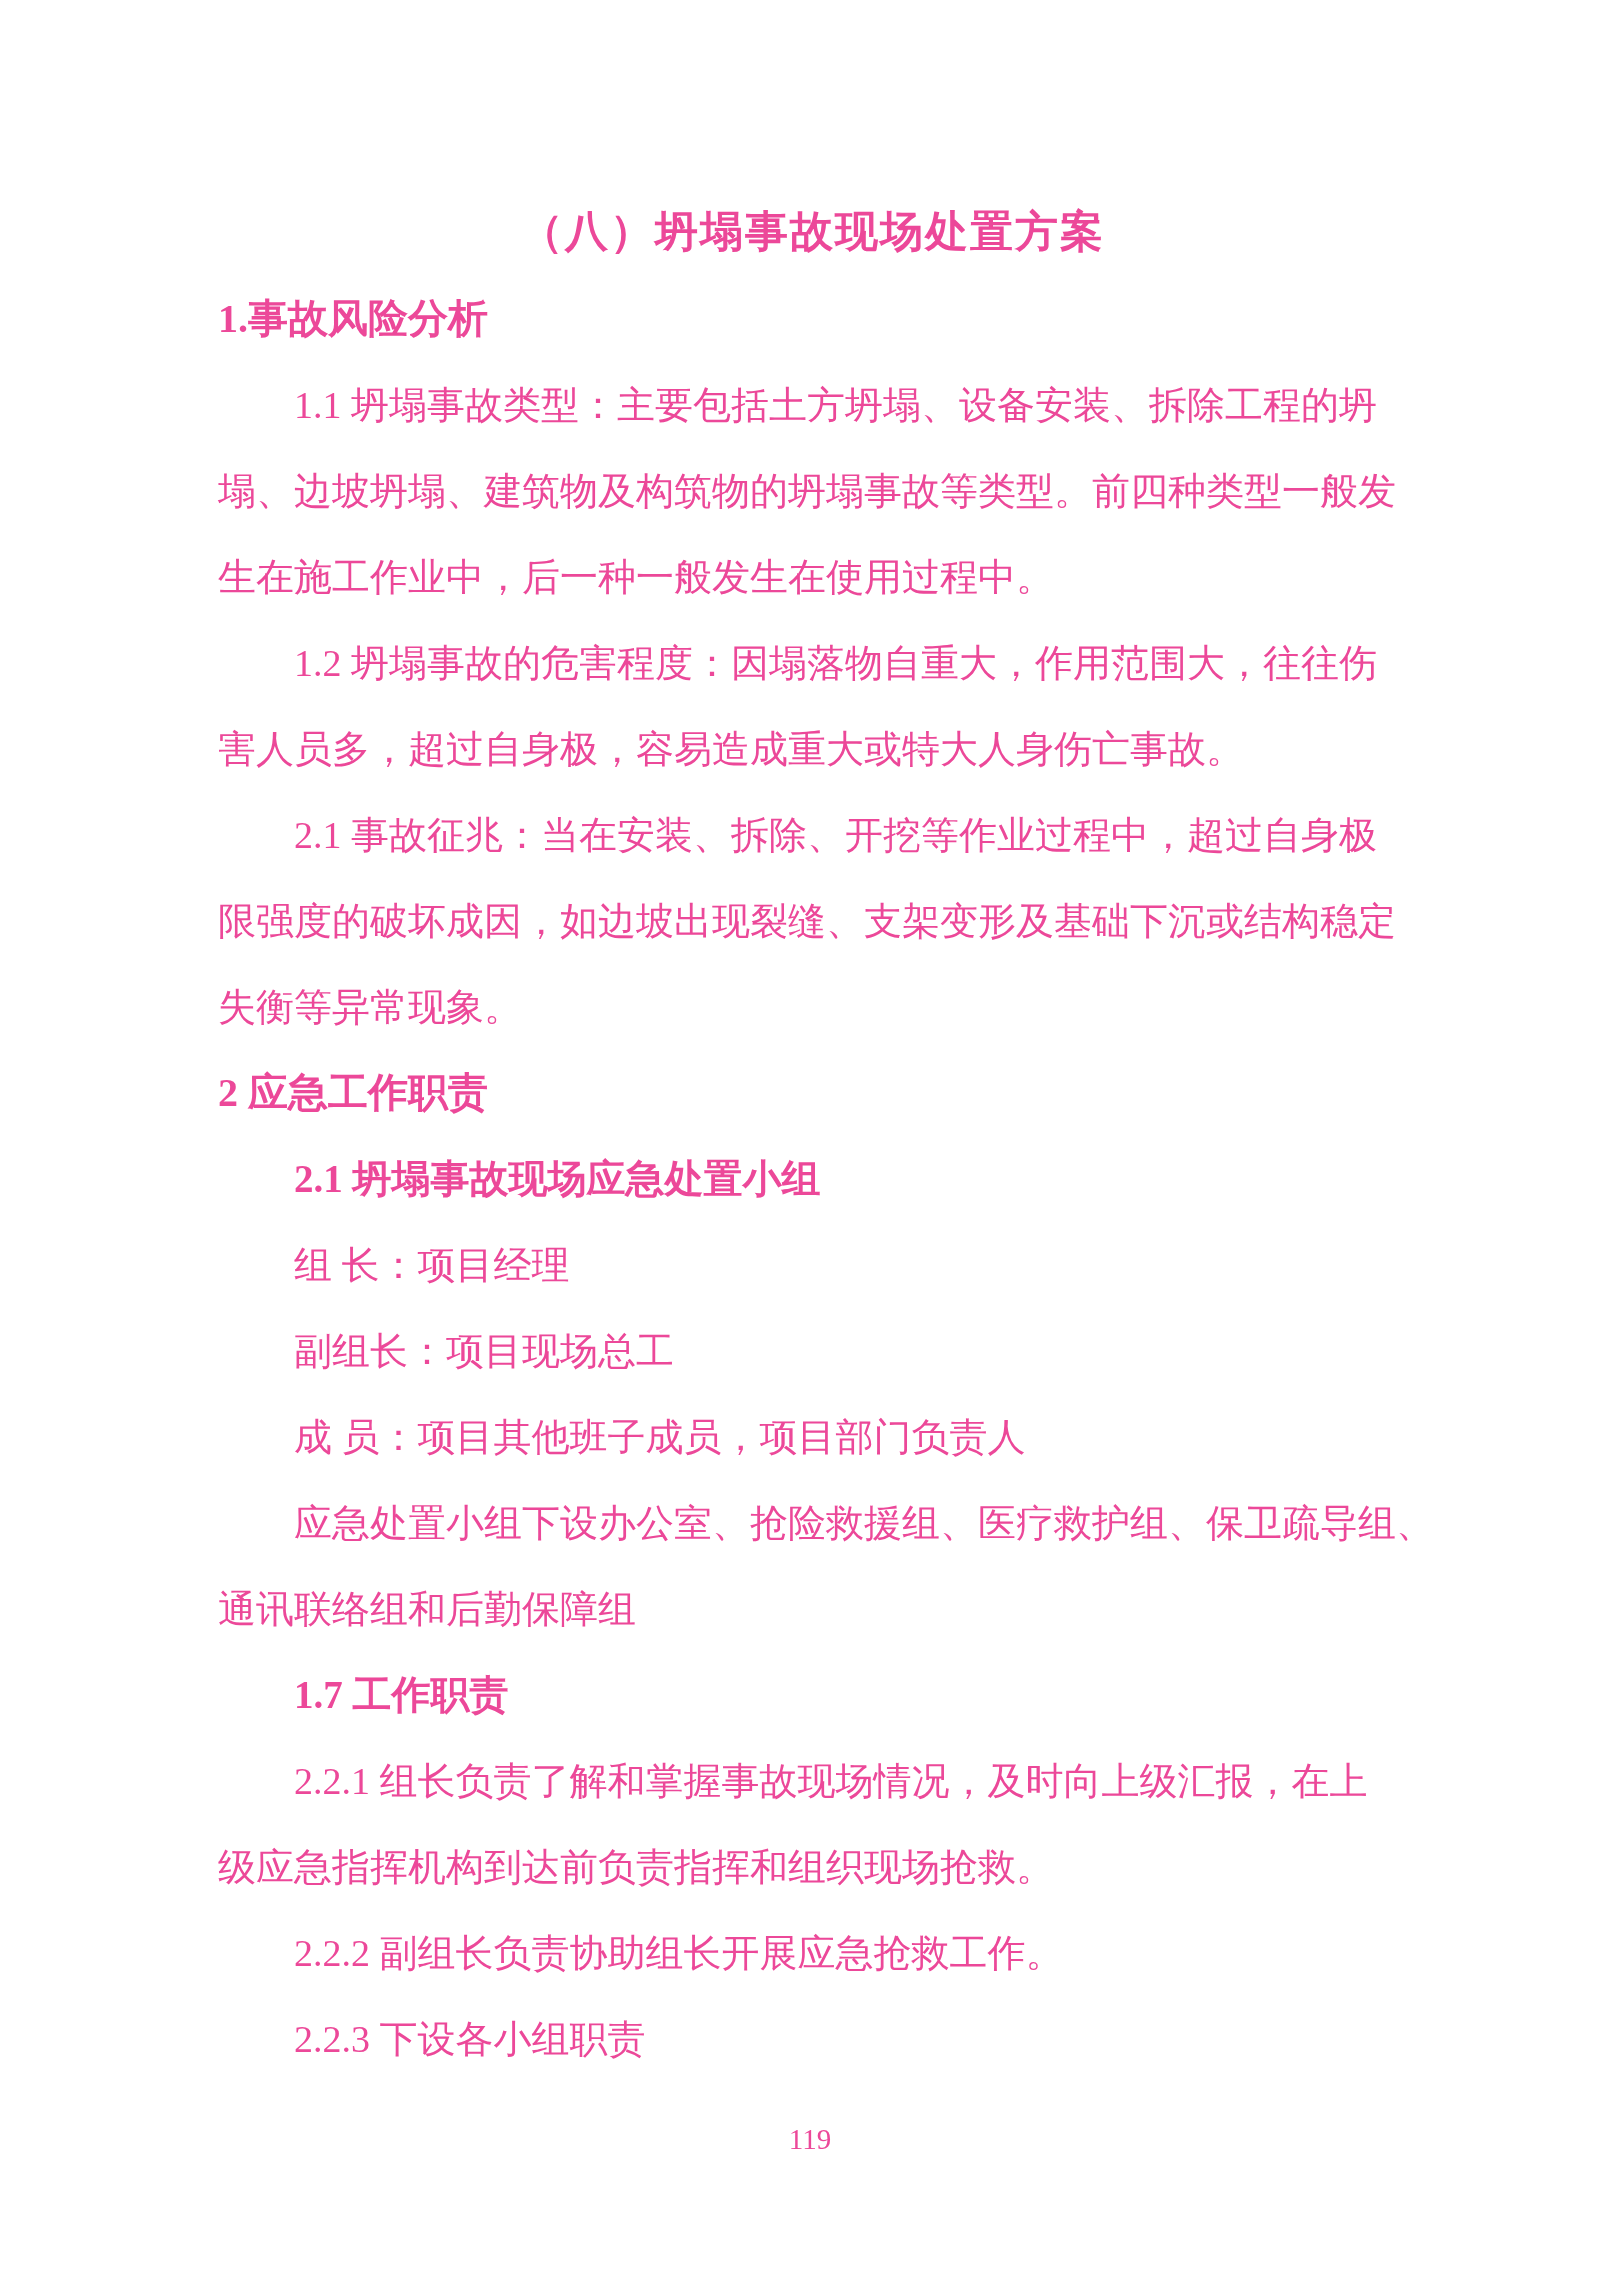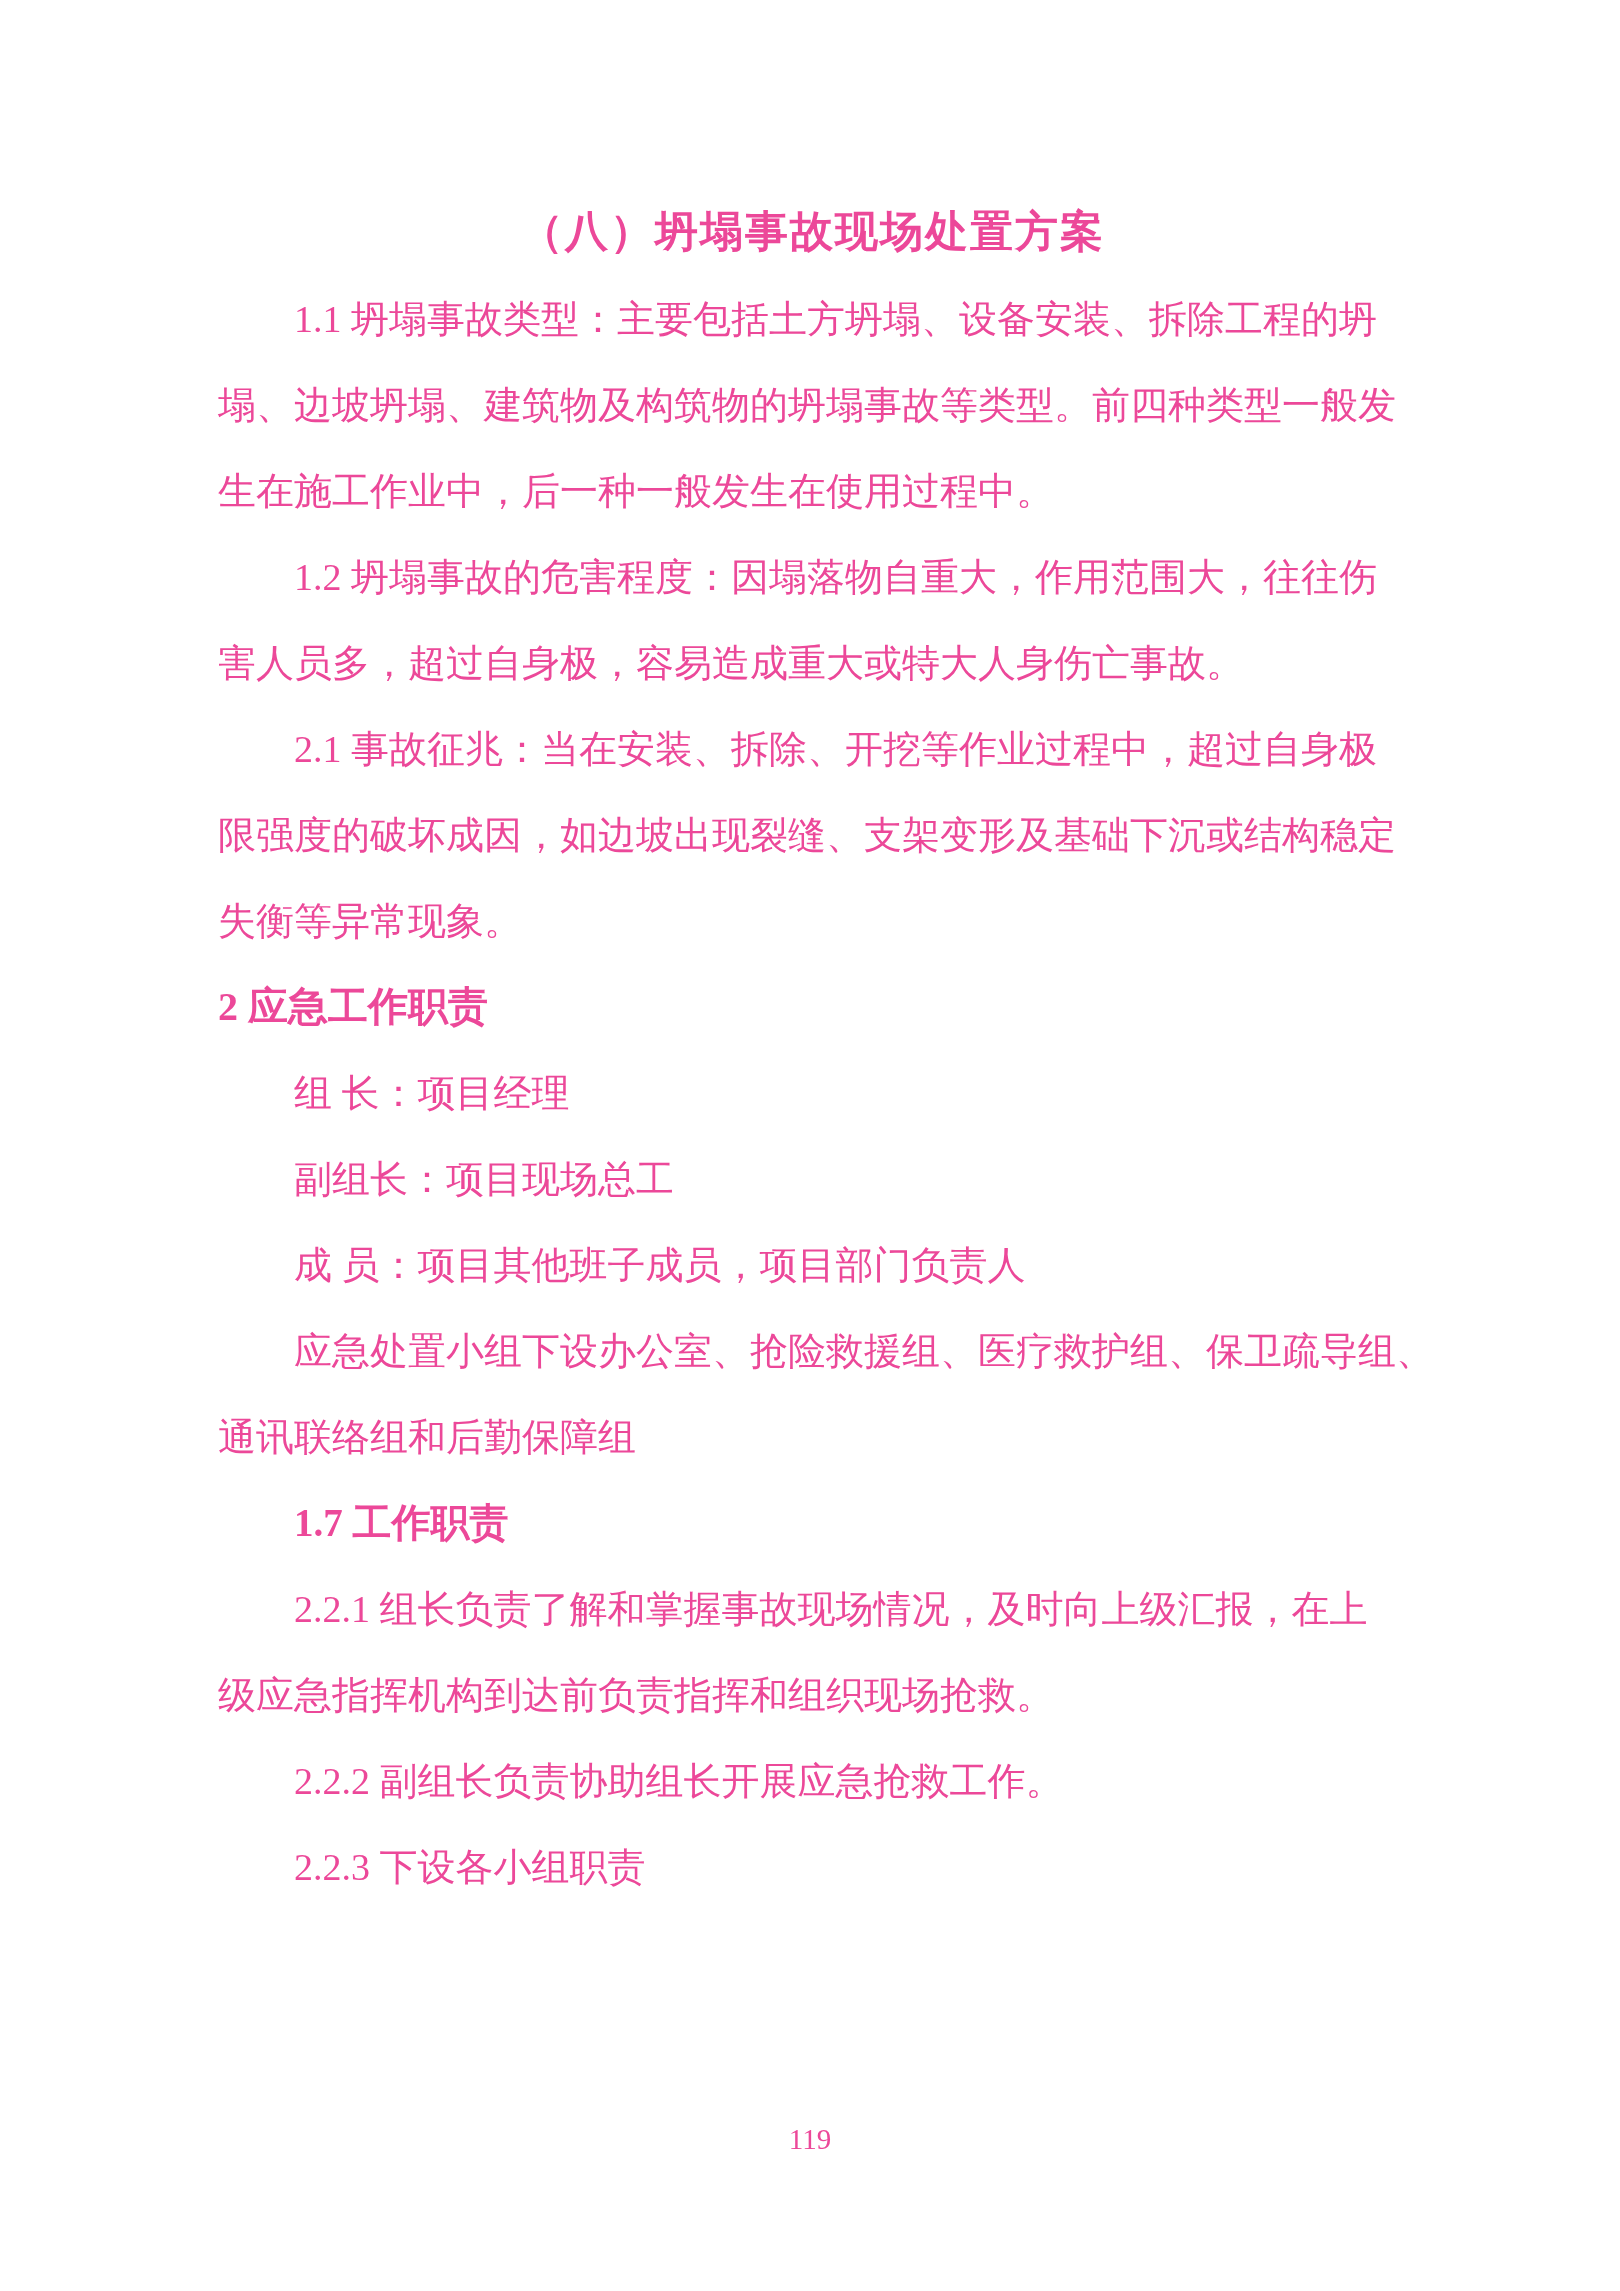--- a/index.html
+++ b/index.html
@@ -58,34 +58,36 @@
   }
 </style>
 </head>
 <body>
 
 <div class="page">
   <div class="content">
 
     <div class="title">（八）坍塌事故现场处置方案</div>
 
+    <div class="line h1">1.事故风险分析</div>
 
     <div class="line indent">1.1 坍塌事故类型：主要包括土方坍塌、设备安装、拆除工程的坍</div>
     <div class="line">塌、边坡坍塌、建筑物及构筑物的坍塌事故等类型。前四种类型一般发</div>
     <div class="line">生在施工作业中，后一种一般发生在使用过程中。</div>
 
     <div class="line indent">1.2 坍塌事故的危害程度：因塌落物自重大，作用范围大，往往伤</div>
     <div class="line">害人员多，超过自身极，容易造成重大或特大人身伤亡事故。</div>
 
     <div class="line indent">2.1 事故征兆：当在安装、拆除、开挖等作业过程中，超过自身极</div>
     <div class="line">限强度的破坏成因，如边坡出现裂缝、支架变形及基础下沉或结构稳定</div>
     <div class="line">失衡等异常现象。</div>
 
     <div class="line h1">2 应急工作职责</div>
 
+    <div class="line h2 indent">2.1 坍塌事故现场应急处置小组</div>
 
     <div class="line indent">组 长：项目经理</div>
     <div class="line indent">副组长：项目现场总工</div>
     <div class="line indent">成 员：项目其他班子成员，项目部门负责人</div>
 
     <div class="line indent">应急处置小组下设办公室、抢险救援组、医疗救护组、保卫疏导组、</div>
     <div class="line">通讯联络组和后勤保障组</div>
 
     <div class="line h2 indent">1.7 工作职责</div>
 

